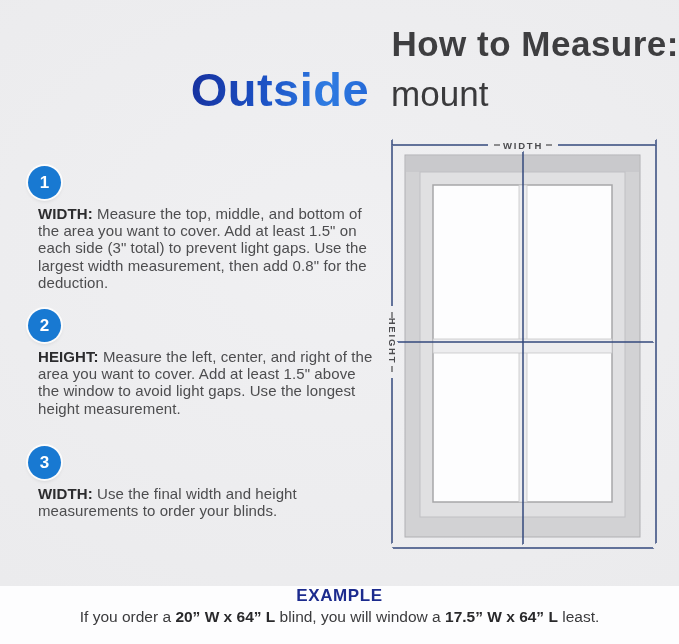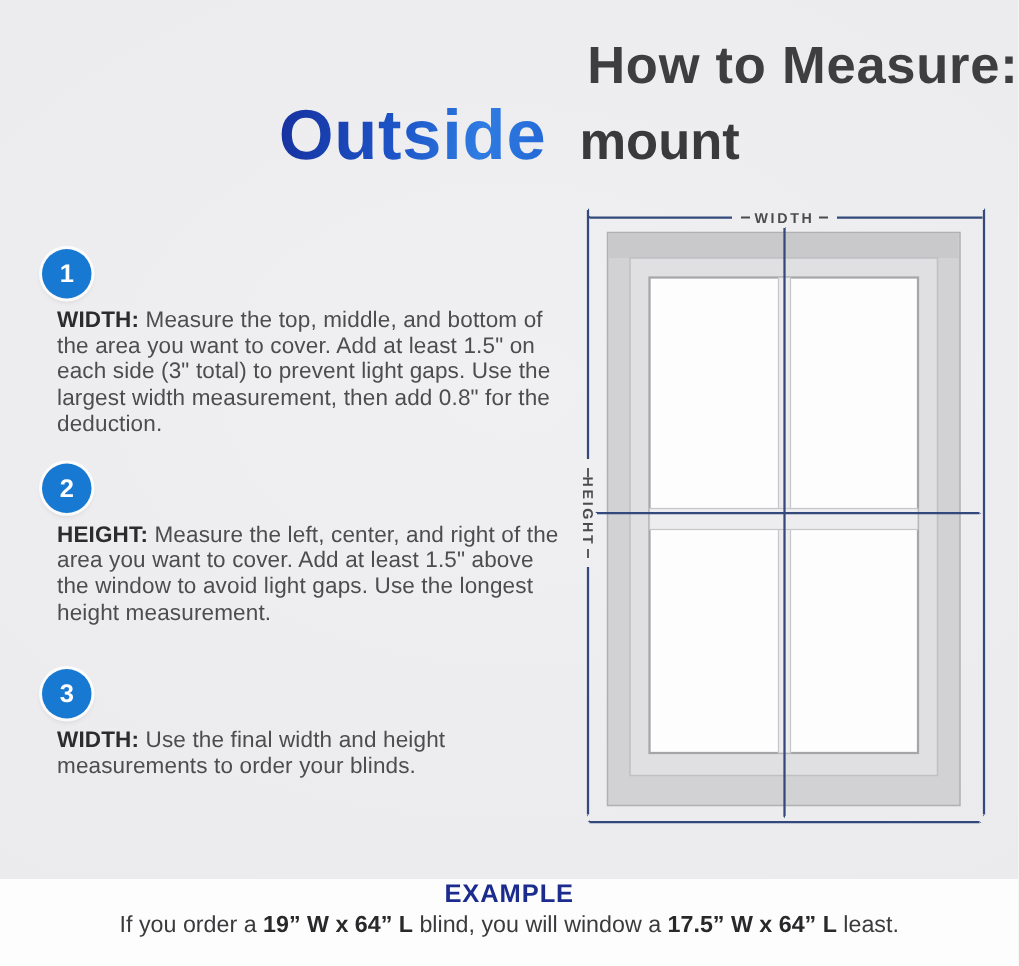--- a/index.html
+++ b/index.html
@@ -43,21 +43,21 @@
     font-weight: 700;
     letter-spacing: 0.5px;
     background: linear-gradient(100deg, #16309e 0%, #1d55c8 45%, #2f7ce2 75%, #2467d6 100%);
     -webkit-background-clip: text;
     background-clip: text;
     color: transparent;
     -webkit-text-fill-color: transparent;
   }
   .title-suffix {
     font-size: 35px;
-    font-weight: 700;
+    font-weight: 400;
     color: #3a3a3c;
   }
 
   
   .step {
     position: absolute;
     left: 28px;
     width: 352px;
   }
   .step-1 { top: 166px; }
@@ -206,16 +206,16 @@
         <path d="M392,366 V372"></path>
       </g>
 
       <text class="measure-label" x="523" y="148.5" text-anchor="middle">WIDTH</text>
       <text class="measure-label" x="392" y="344.5" text-anchor="middle" transform="rotate(90 392 341)">HEIGHT</text>
     </svg>
   </figure>
 
   <footer class="footer">
     <div class="footer-heading">EXAMPLE</div>
-    <div class="footer-line"><span>If you order a </span><span class="size">19” W x 64” L</span><span> blind, you will window a </span><span class="size">17.5” W x 64” L</span><span> least.</span></div>
+    <div class="footer-line"><span>If you order a </span><span class="size">20” W x 64” L</span><span> blind, you will window a </span><span class="size">17.5” W x 64” L</span><span> least.</span></div>
   </footer>
 
 </div>
 
 </body></html>

